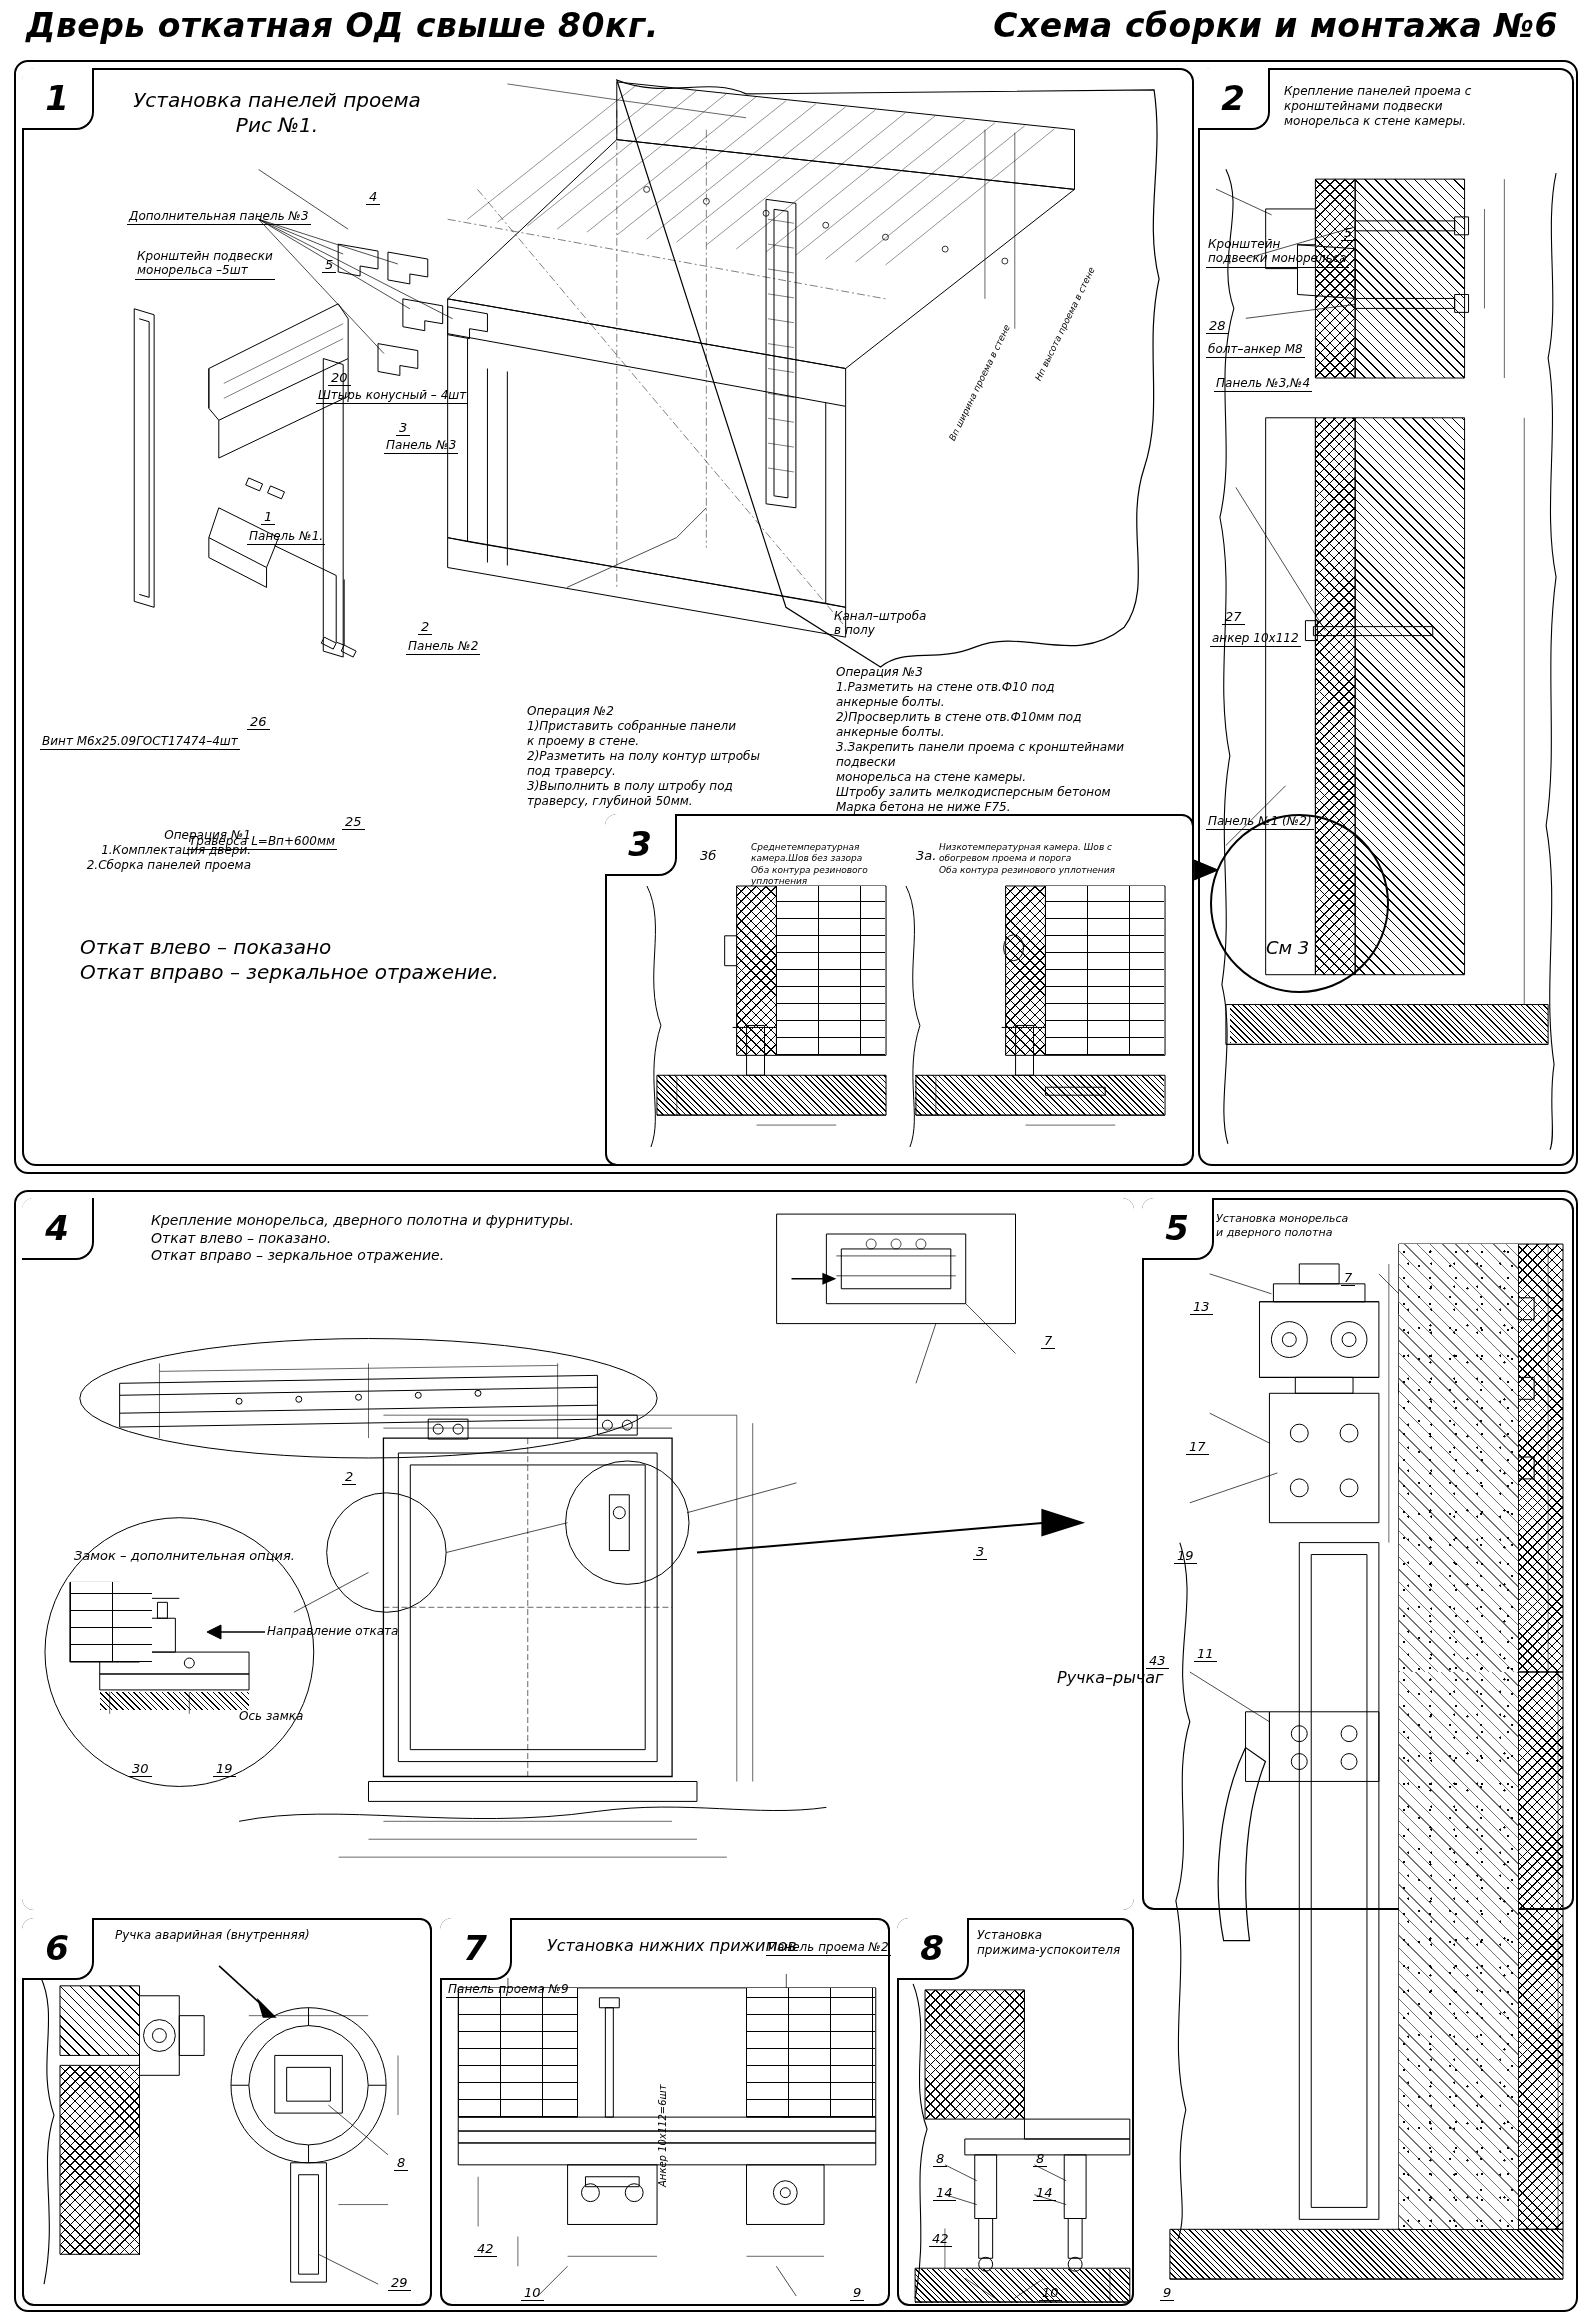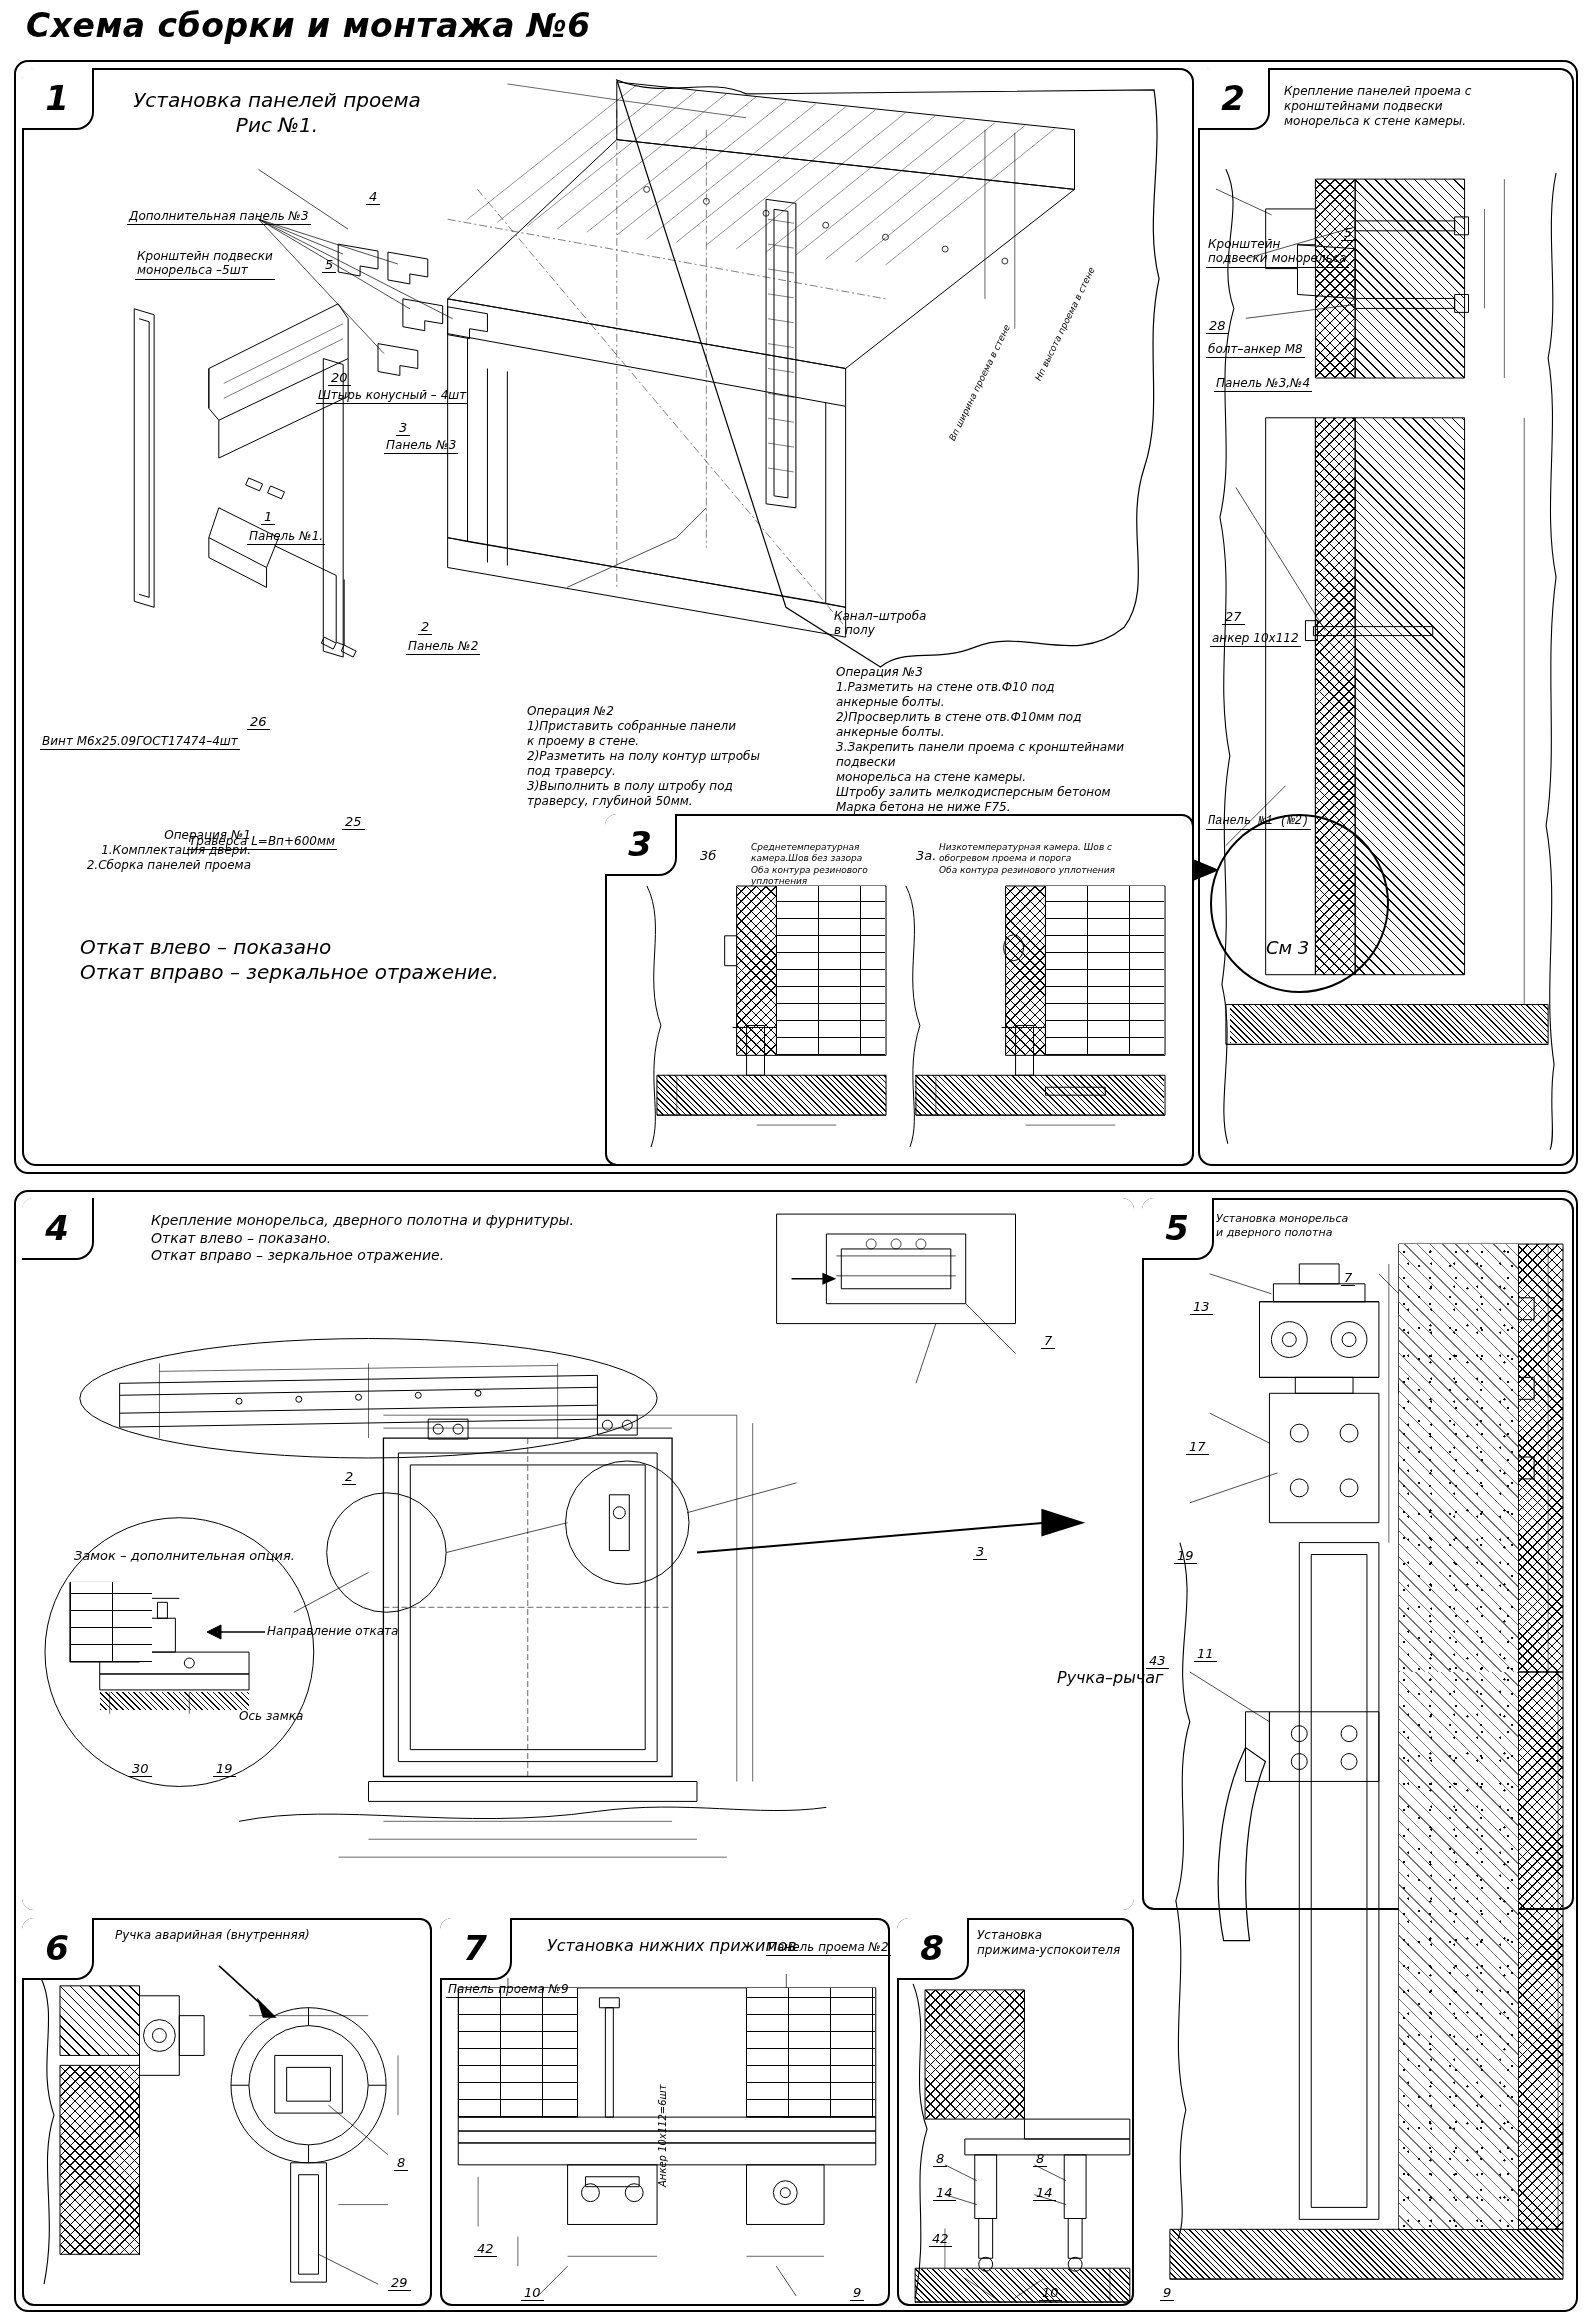--- a/index.html
+++ b/index.html
@@ -152,20 +152,21 @@
   svg.draw circle, svg.draw ellipse, svg.draw polygon {
     vector-effect: non-scaling-stroke;
   }
 </style>
 </head>
 <body>
 
 <div class="page">
 
   <div class="title-bar">
+    <div class="title-left">Дверь откатная ОД свыше 80кг.</div>
     <div class="title-right">Схема сборки и монтажа №6</div>
   </div>
 
   <div class="frame" style="left:14px; top:60px; width:1564px; height:1114px;"></div>
 
   <div class="panel round" style="left:22px; top:68px; width:1172px; height:1098px; border-radius:14px;"></div>
   <div class="badge tl" style="left:22px; top:68px;">1</div>
   <div class="txt t20 center" style="left:88px; top:88px; width:378px;text-align:center;">Установка панелей проема
 Рис №1.</div>
 
@@ -413,21 +414,21 @@
   <div class="hatchfine" style="left:1230px; top:1005px; width:318px; height:38px;"></div>
 
   <div class="callout" style="left:1206px; top:237px;">Кронштейн
 подвески монорельса</div>
   <div class="num" style="left:1341px; top:225px;">5</div>
   <div class="callout" style="left:1206px; top:342px;">болт–анкер М8</div>
   <div class="num" style="left:1206px; top:318px;">28</div>
   <div class="callout" style="left:1214px; top:376px;">Панель №3,№4</div>
   <div class="callout" style="left:1210px; top:631px;">анкер 10х112</div>
   <div class="num" style="left:1222px; top:609px;">27</div>
-  <div class="callout" style="left:1206px; top:814px;font-family:Liberation Mono, monospace;">Панель №1 (№2)</div>
+  <div class="callout" style="left:1206px; top:814px;">Панель №1 (№2)</div>
 
   <div class="circ2" style="left:1210px; top:814px; width:179px; height:179px; border-radius:50%;"></div>
   <div class="txt t18" style="left:1266px; top:937px;">См 3</div>
   <svg class="draw" style="left:1095px; top:846px; width:129px; height:60px;" viewBox="0 0 130 60" stroke="#000" fill="#000">
     <path d="M0 30 L 100 24" stroke-width="2" fill="none"></path>
     <polygon points="100,14 124,24 100,34"></polygon>
   </svg>
 
   <div class="panel round" style="left:605px; top:814px; width:589px; height:352px; border-radius:12px;"></div>
   <div class="badge tl" style="left:605px; top:814px;">3</div>

